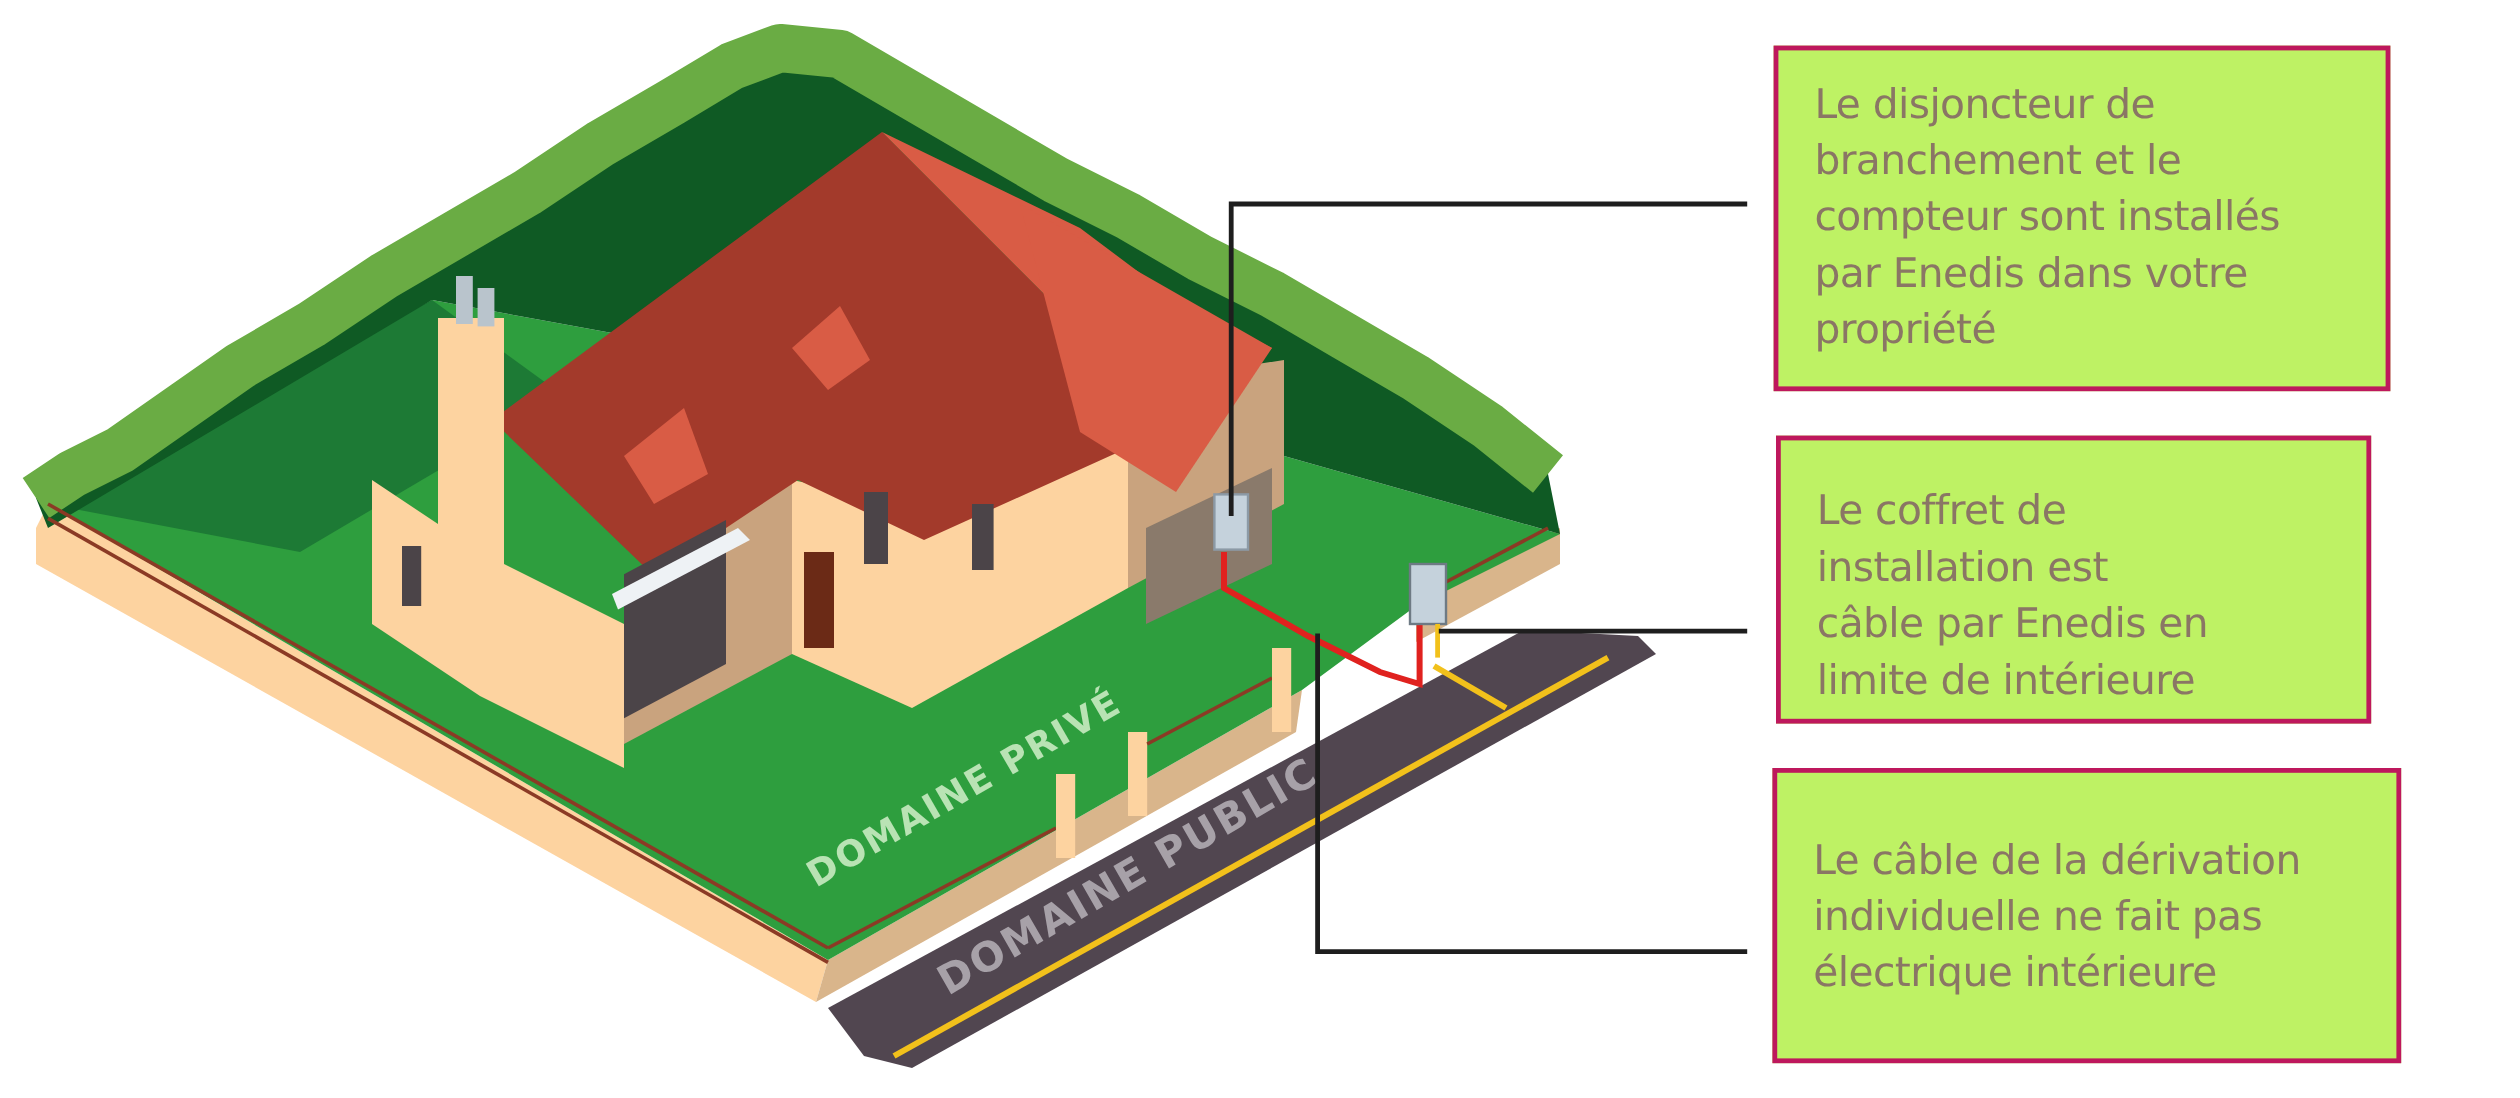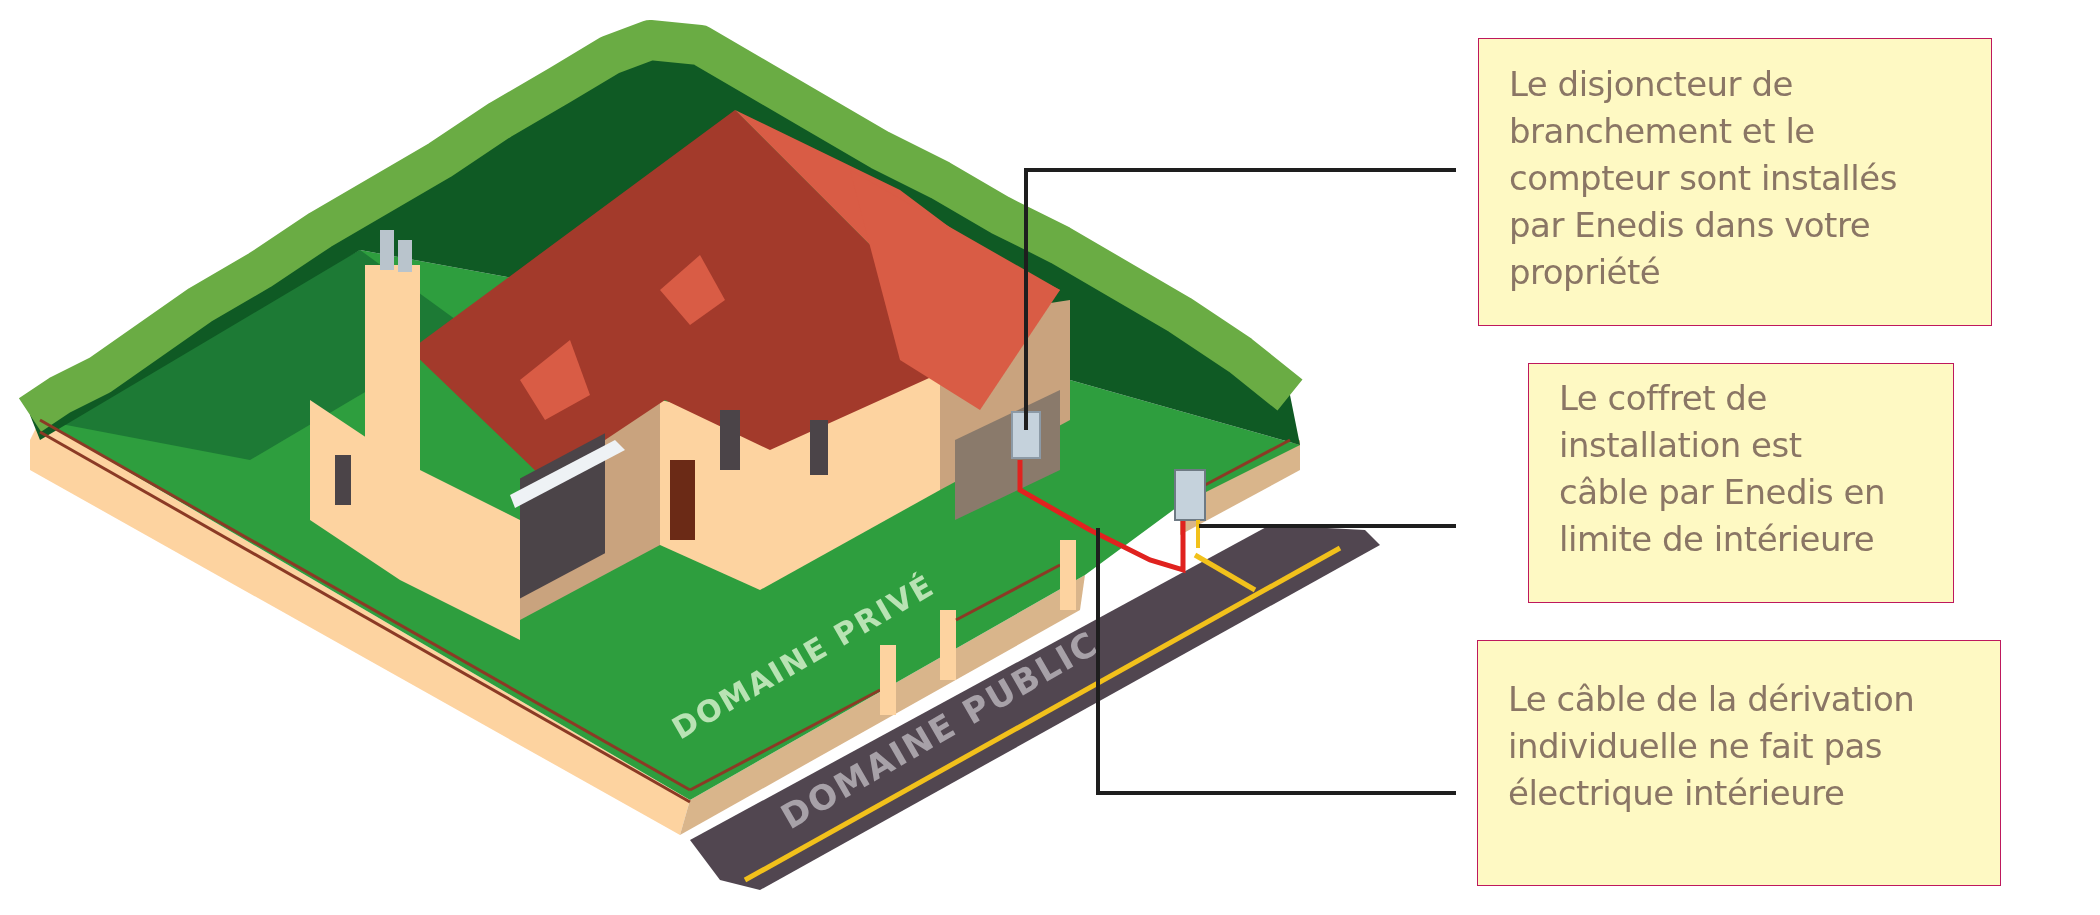--- a/index.html
+++ b/index.html
@@ -1,33 +1,33 @@
 <!DOCTYPE html>
 <html><head>
 <meta charset="utf-8">
 <style>
   html, body { margin: 0; padding: 0; background: #ffffff; }
   body { width: 2100px; height: 915px; position: relative; overflow: hidden; font-family: "DejaVu Sans", sans-serif; }
   #scene { position: absolute; left: 0; top: 0; width: 2100px; height: 915px; }
   .callout {
     position: absolute;
-    border: 1px solid #be185d;
-    background: #fef9c3;
+    border: 4px solid #be185d;
+    background: #bef264;
     box-sizing: border-box;
     color: #8a7665;
     font-family: "DejaVu Sans", sans-serif;
     font-size: 34px;
     line-height: 47px;
     letter-spacing: -0.5px;
     padding: 22px 26px 18px 30px;
   }
   .callout span { display: block; white-space: nowrap; }
   #callout-1 { left: 1478px; top: 38px; width: 514px; height: 288px; }
-  #callout-2 { left: 1528px; top: 363px; width: 426px; height: 240px; padding-top: 11px; }
-  #callout-3 { left: 1477px; top: 640px; width: 524px; height: 246px; padding-top: 35px; }
+  #callout-2 { left: 1480px; top: 363px; width: 496px; height: 240px; padding-top: 36px; }
+  #callout-3 { left: 1477px; top: 640px; width: 524px; height: 246px; padding-top: 50px; }
   .ground-label { font-family: "DejaVu Sans", sans-serif; font-weight: bold; letter-spacing: 2px; }
 </style>
 </head>
 <body>
 
 <svg id="scene" viewBox="0 0 2100 915" width="2100" height="915" xmlns="http://www.w3.org/2000/svg">
 
   <g>
     <polygon points="690,840 1270,525 1365,530 1380,545 760,890 720,880" fill="#514650"></polygon>
     <polyline points="745,880 1340,548" fill="none" stroke="#f2c11b" stroke-width="5"></polyline>

